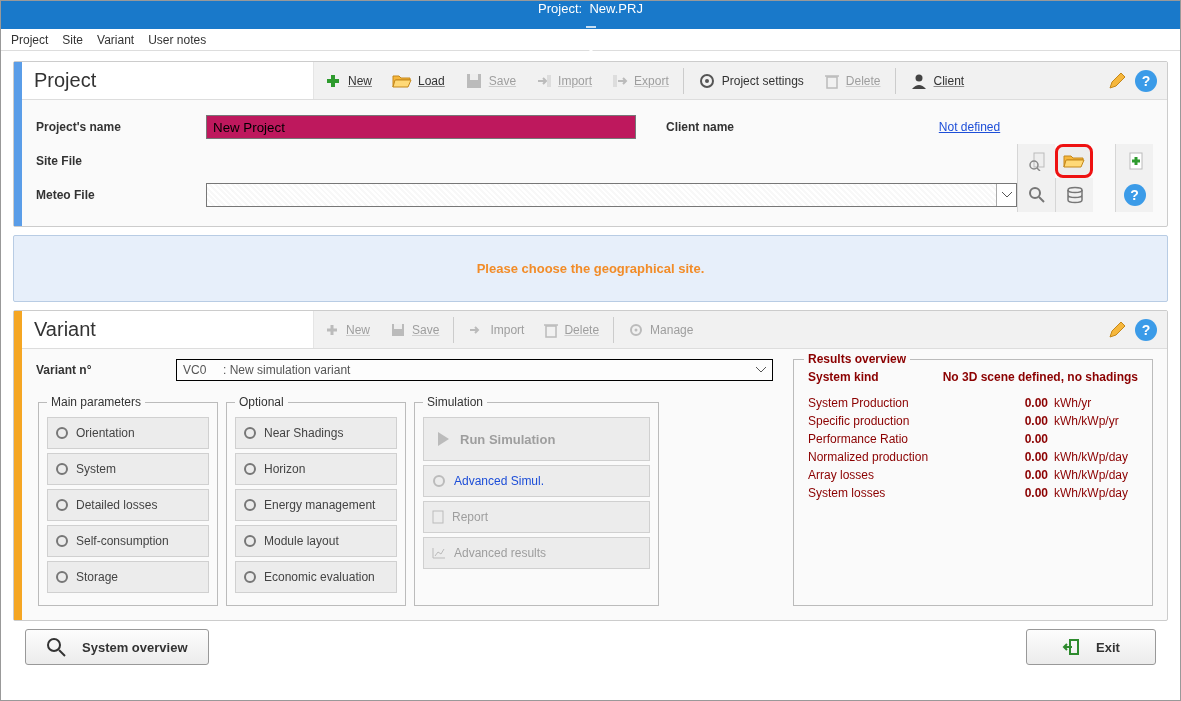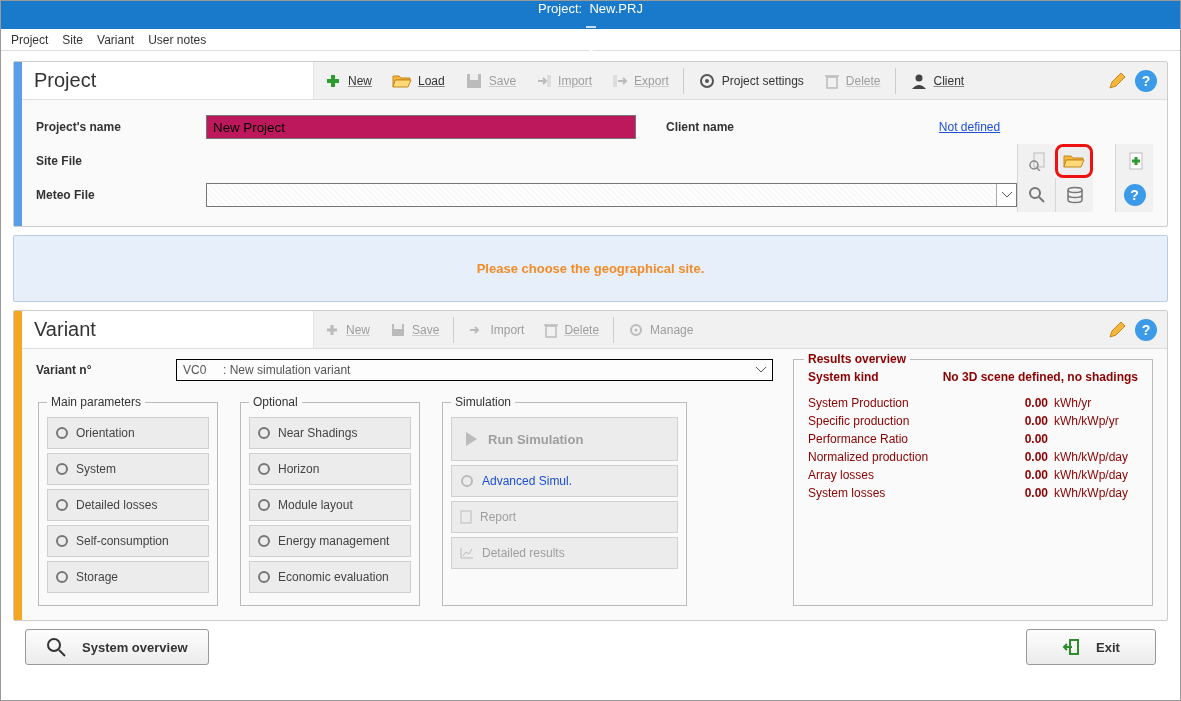--- a/index.html
+++ b/index.html
@@ -52,21 +52,21 @@
 
   .hint-box { border:1px solid #b8cce4; background:#e7effa; border-radius:2px; height:67px; display:flex; align-items:center; justify-content:center; color:#f28c28; font-weight:bold; font-size:13px; }
 
   .variant-body { padding:10px 14px 14px 22px; display:flex; gap:20px; }
   .variant-left { flex:1; }
   .variant-row1 { display:flex; align-items:center; gap:10px; margin-bottom:14px; }
   .variant-row1 .vlabel { width:130px; font-weight:bold; }
   .variant-combo { flex:1; height:22px; border:1px solid #000000; background:#fdfdfd; display:flex; align-items:center; padding:0 6px; font-size:12px; color:#555; }
   .variant-combo .cb { margin-left:auto; }
 
-  .groups { display:flex; gap:18px; }
+  .groups { display:flex; gap:4px; }
   fieldset.grp { border:1px solid #bbb; background:transparent; padding:8px; min-width:180px; }
   fieldset.grp legend { font-size:12px; padding:0 4px; }
   .opt-btn { height:32px; background:#ececec; border:1px solid #d0d0d0; margin-bottom:4px; display:flex; align-items:center; gap:8px; padding:0 8px; color:#444; font-size:12px; }
   .opt-btn .radio { width:12px; height:12px; border:2px solid #777; border-radius:50%; }
   .sim-btn { height:44px; background:#ececec; border:1px solid #d0d0d0; margin-bottom:4px; display:flex; align-items:center; gap:10px; padding:0 12px; color:#9e9e9e; font-weight:bold; font-size:13px; }
   .sim-group { width:245px; }
 
   .results { border:1px solid #bbb; width:360px; padding:10px 14px; position:relative; }
   .results .legend { position:absolute; top:-8px; left:10px; background:#fafafa; padding:0 4px; color:#8b0000; font-weight:bold; font-size:12px; }
   .results .rrow { display:flex; font-size:12px; color:#8b0000; margin-bottom:4px; }
@@ -357,25 +357,25 @@
             <div class="opt-btn">
                 <span class="radio"></span>
                 <span>Near Shadings</span>
               </div>
             <div class="opt-btn">
                 <span class="radio"></span>
                 <span>Horizon</span>
               </div>
             <div class="opt-btn">
                 <span class="radio"></span>
+                <span>Energy management</span>
+              </div>
+            <div class="opt-btn">
+                <span class="radio"></span>
                 <span>Module layout</span>
-              </div>
-            <div class="opt-btn">
-                <span class="radio"></span>
-                <span>Energy management</span>
               </div>
             <div class="opt-btn">
                 <span class="radio"></span>
                 <span>Economic evaluation</span>
               </div>
           </fieldset>
 
           <fieldset class="grp sim-group">
             <legend>Simulation</legend>
             <div class="sim-btn">
@@ -393,21 +393,21 @@
             <div class="opt-btn" style="color:#9e9e9e">
               <svg width="12" height="14">
                   <rect x="1" y="1" width="10" height="12" fill="none" stroke="#bbb"></rect>
                 </svg>
               <span>Report</span>
             </div>
             <div class="opt-btn" style="color:#9e9e9e">
               <svg width="14" height="12">
                   <path d="M1 11 h12 M1 11 V1 M3 9 l3 -4 3 2 3 -5" fill="none" stroke="#bbb"></path>
                 </svg>
-              <span>Detailed results</span>
+              <span>Advanced results</span>
             </div>
           </fieldset>
         </div>
       </div>
 
       <div class="results">
         <div class="legend">Results overview</div>
         <div class="rrow head-row">
           <div class="rlabel">System kind</div>
           <div class="rnote">No 3D scene defined, no shadings</div>

